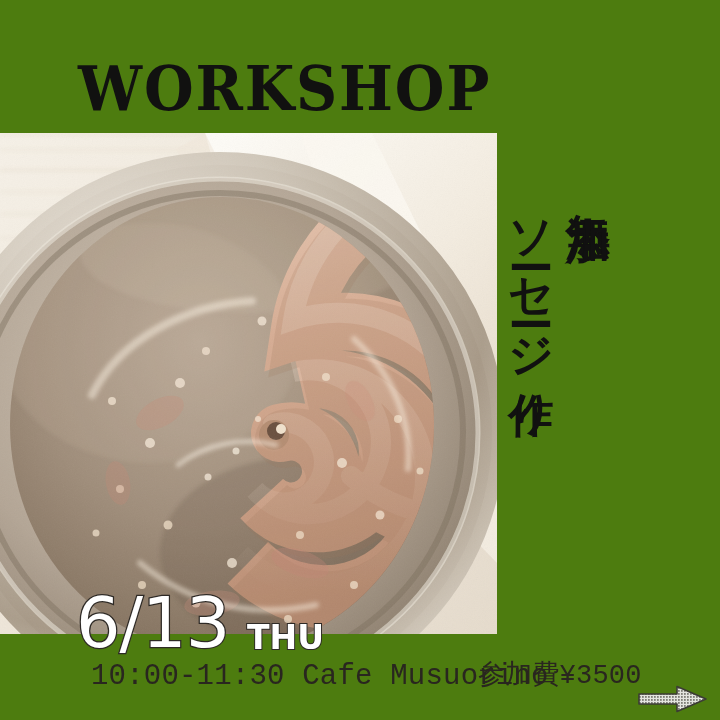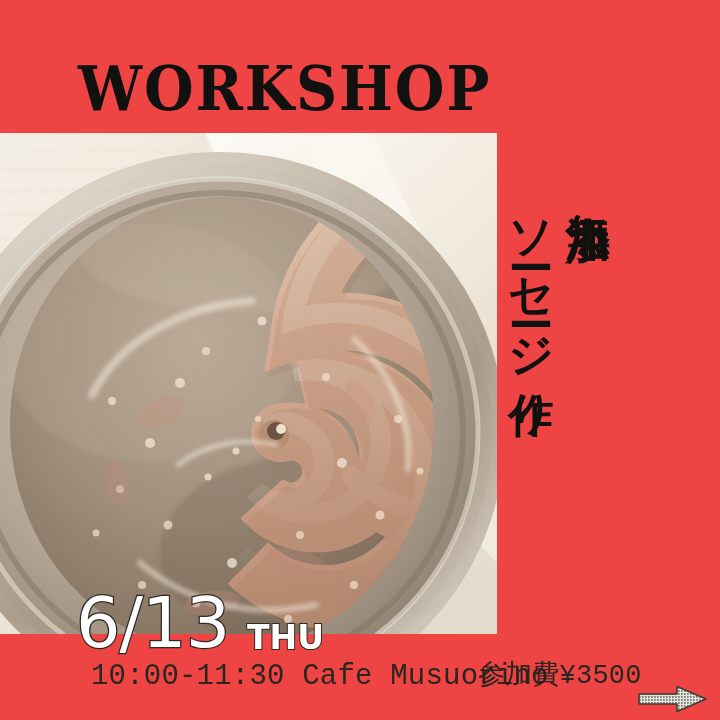--- a/index.html
+++ b/index.html
@@ -5,21 +5,21 @@
   html, body {
     margin: 0;
     padding: 0;
     background: #ffffff;
   }
   #poster {
     position: relative;
     width: 720px;
     height: 720px;
     overflow: hidden;
-    background: #ef4444;
+    background: #4d7c0f;
     font-family: "DejaVu Sans", "Liberation Sans", sans-serif;
   }
 
   
   #workshop-title {
     position: absolute;
     left: 78px;
     top: 58px;
     font-family: "DejaVu Serif", "Liberation Serif", serif;
     font-weight: 700;

